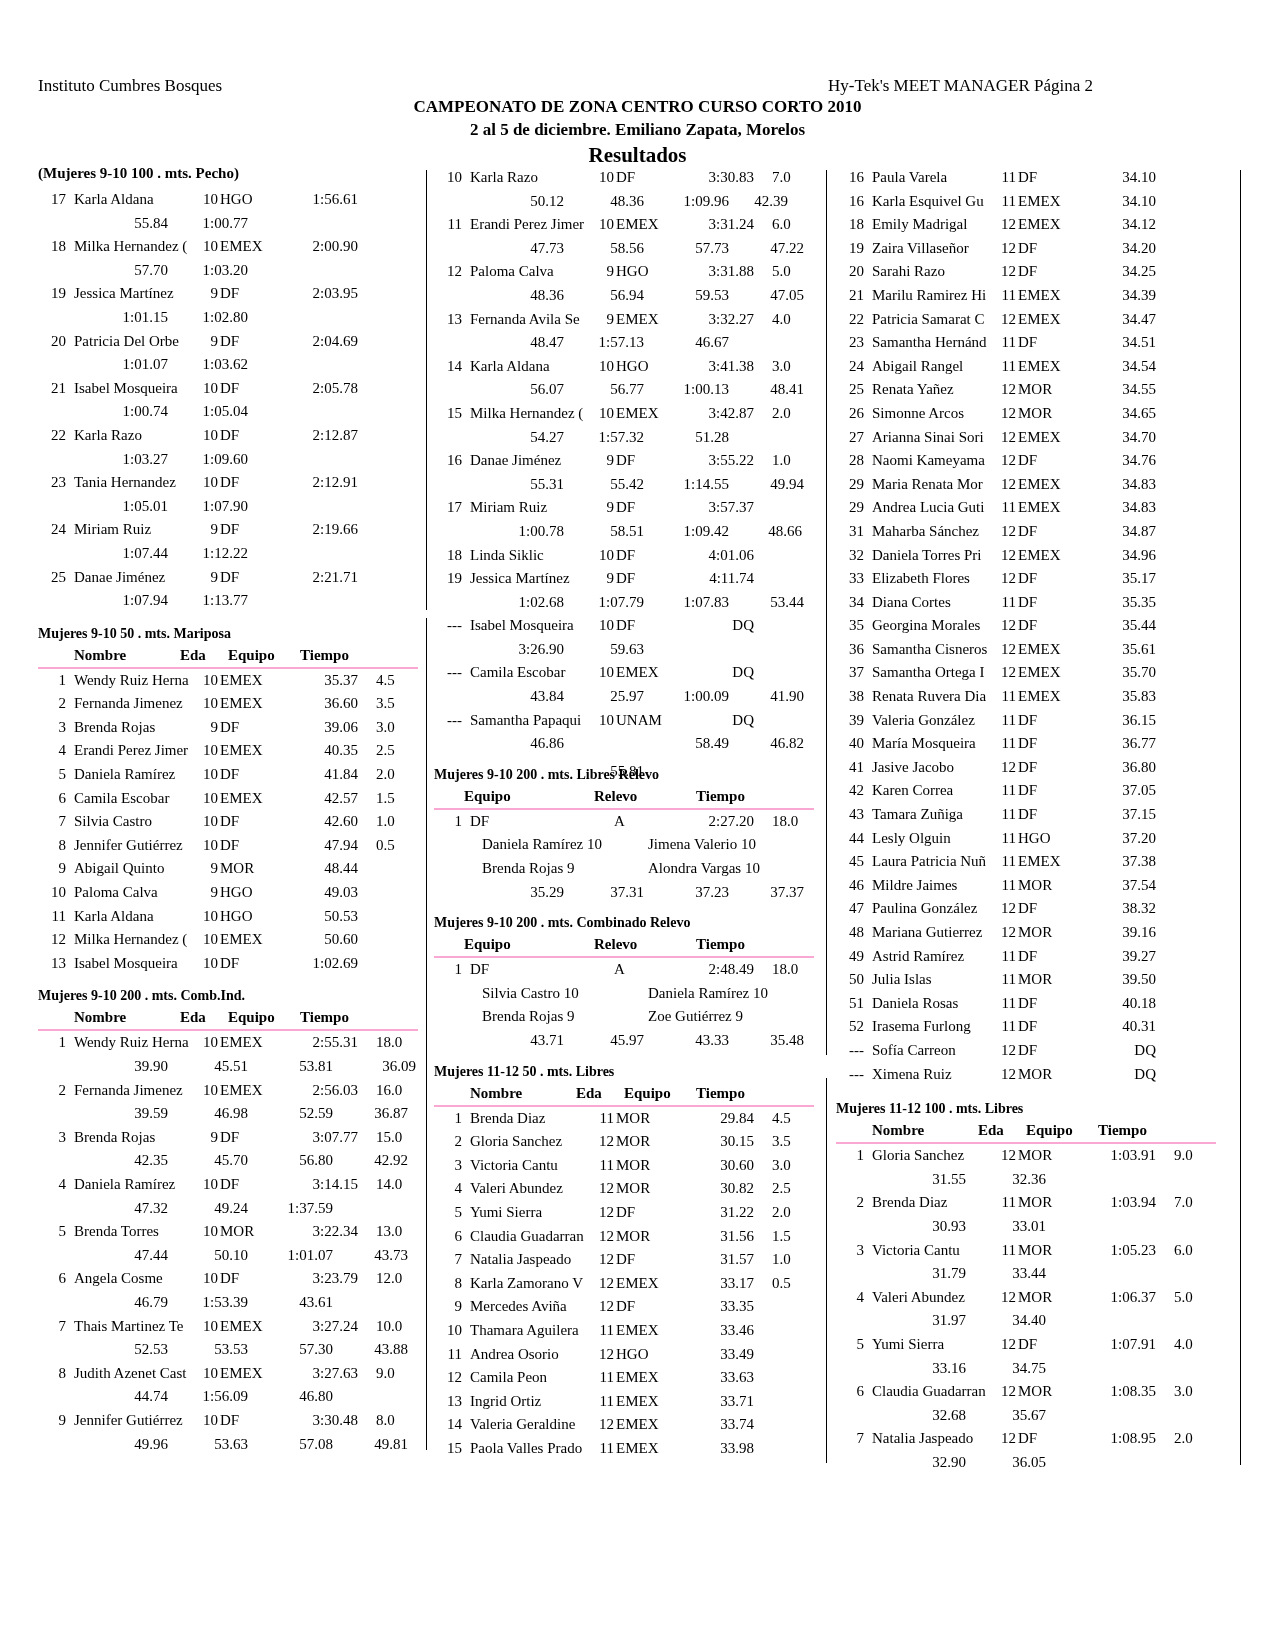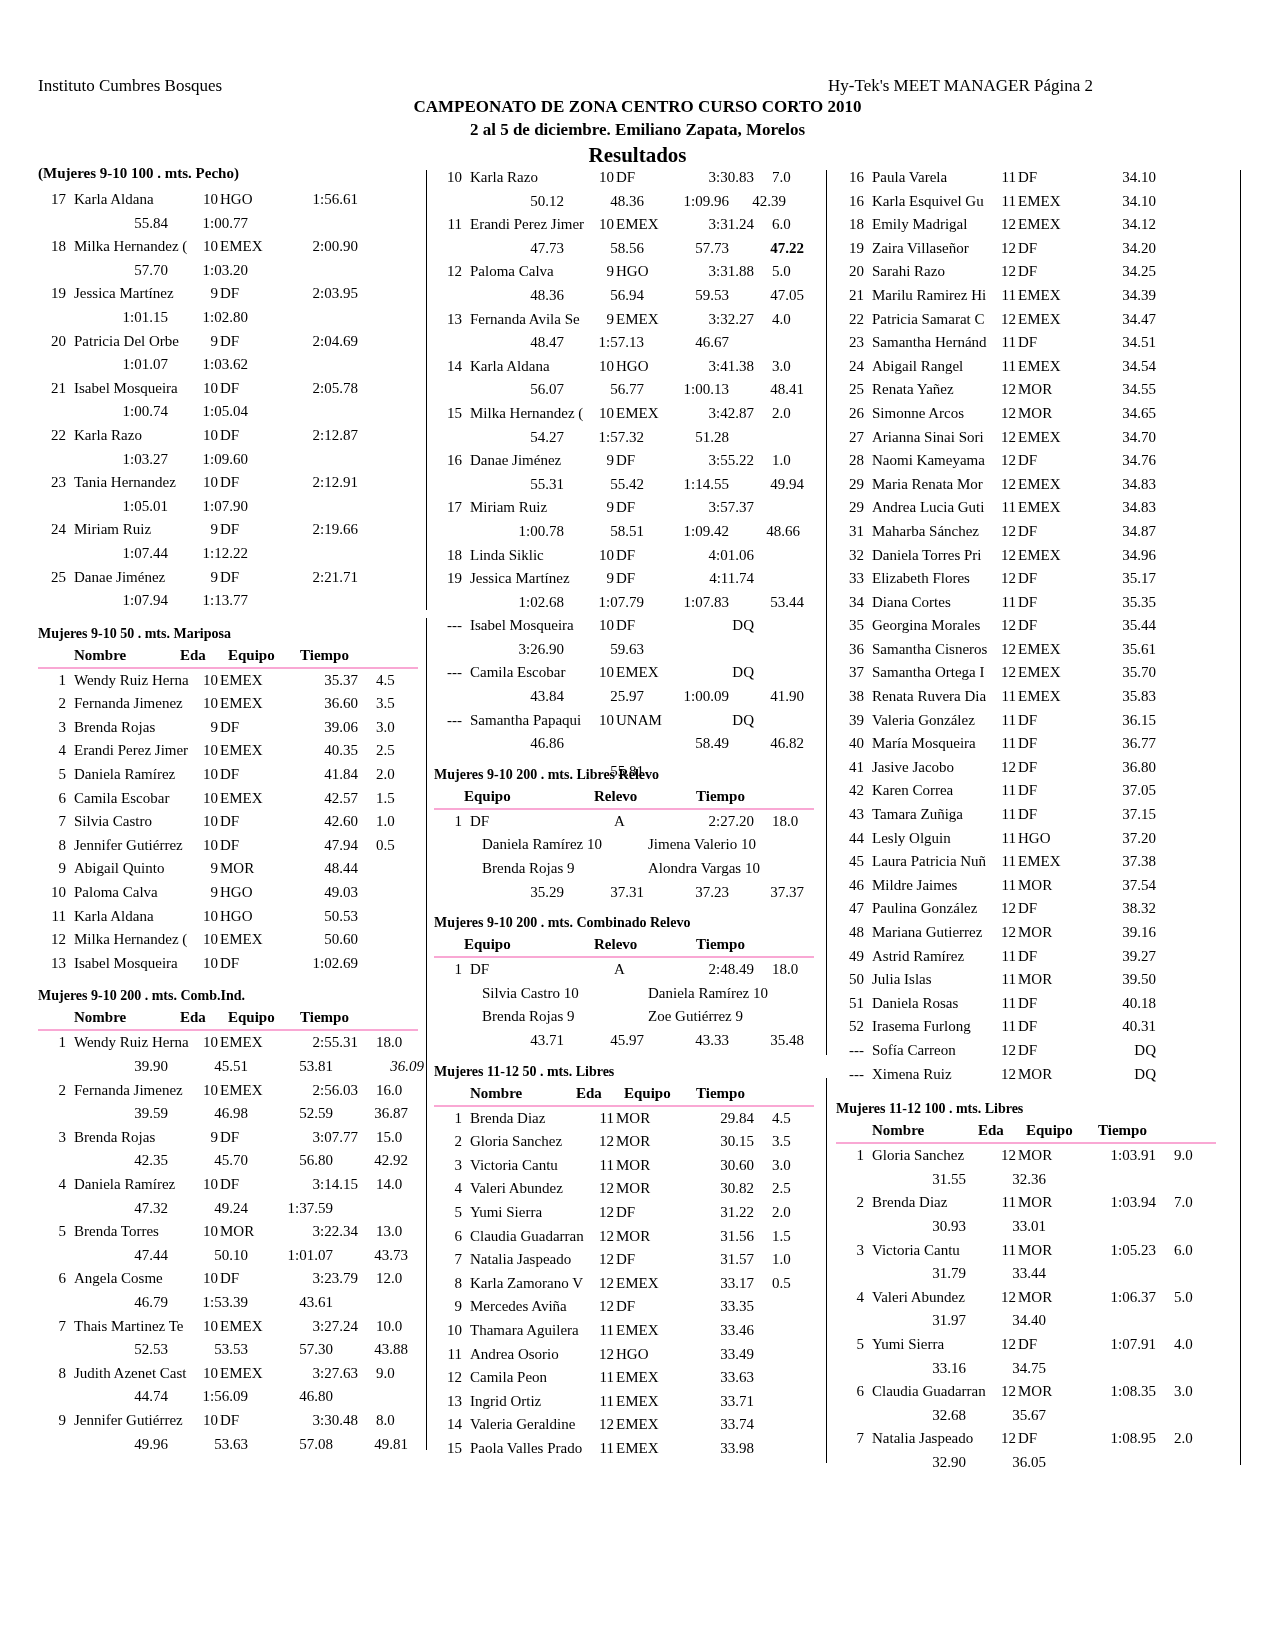--- a/index.html
+++ b/index.html
@@ -274,21 +274,21 @@
       <span class="name">Wendy Ruiz Herna</span>
       <span class="age">10</span>
       <span class="team">EMEX</span>
       <span class="time">2:55.31</span>
       <span class="pts">18.0</span>
     </div>
     <div class="row">
       <span class="sp" style="left:60px;">39.90</span>
       <span class="sp" style="left:140px;">45.51</span>
       <span class="sp" style="left:225px;">53.81</span>
-      <span class="sp" style="left:316px;font-style:italic;">36.09</span>
+      <span class="sp" style="left:308px;">36.09</span>
     </div>
     <div class="row">
       <span class="place">2</span>
       <span class="name">Fernanda Jimenez</span>
       <span class="age">10</span>
       <span class="team">EMEX</span>
       <span class="time">2:56.03</span>
       <span class="pts">16.0</span>
     </div>
     <div class="row">
@@ -403,35 +403,35 @@
       <span class="name">Karla Razo</span>
       <span class="age">10</span>
       <span class="team">DF</span>
       <span class="time">3:30.83</span>
       <span class="pts">7.0</span>
     </div>
     <div class="row">
       <span class="sp" style="left:60px;">50.12</span>
       <span class="sp" style="left:140px;">48.36</span>
       <span class="sp" style="left:225px;">1:09.96</span>
-      <span class="sp" style="left:300px;text-align:center;">42.39</span>
+      <span class="sp" style="left:284px;">42.39</span>
     </div>
     <div class="row">
       <span class="place">11</span>
       <span class="name">Erandi Perez Jimer</span>
       <span class="age">10</span>
       <span class="team">EMEX</span>
       <span class="time">3:31.24</span>
       <span class="pts">6.0</span>
     </div>
     <div class="row">
       <span class="sp" style="left:60px;">47.73</span>
       <span class="sp" style="left:140px;">58.56</span>
       <span class="sp" style="left:225px;">57.73</span>
-      <span class="sp" style="left:300px;font-weight:bold;">47.22</span>
+      <span class="sp" style="left:300px;">47.22</span>
     </div>
     <div class="row">
       <span class="place">12</span>
       <span class="name">Paloma Calva</span>
       <span class="age">9</span>
       <span class="team">HGO</span>
       <span class="time">3:31.88</span>
       <span class="pts">5.0</span>
     </div>
     <div class="row">
@@ -501,21 +501,21 @@
       <span class="name">Miriam Ruiz</span>
       <span class="age">9</span>
       <span class="team">DF</span>
       <span class="time">3:57.37</span>
       <span class="pts"></span>
     </div>
     <div class="row">
       <span class="sp" style="left:60px;">1:00.78</span>
       <span class="sp" style="left:140px;">58.51</span>
       <span class="sp" style="left:225px;">1:09.42</span>
-      <span class="sp" style="left:296px;">48.66</span>
+      <span class="sp" style="left:316px;text-align:center;">48.66</span>
     </div>
     <div class="row">
       <span class="place">18</span>
       <span class="name">Linda Siklic</span>
       <span class="age">10</span>
       <span class="team">DF</span>
       <span class="time">4:01.06</span>
       <span class="pts"></span>
     </div>
     <div class="row">

